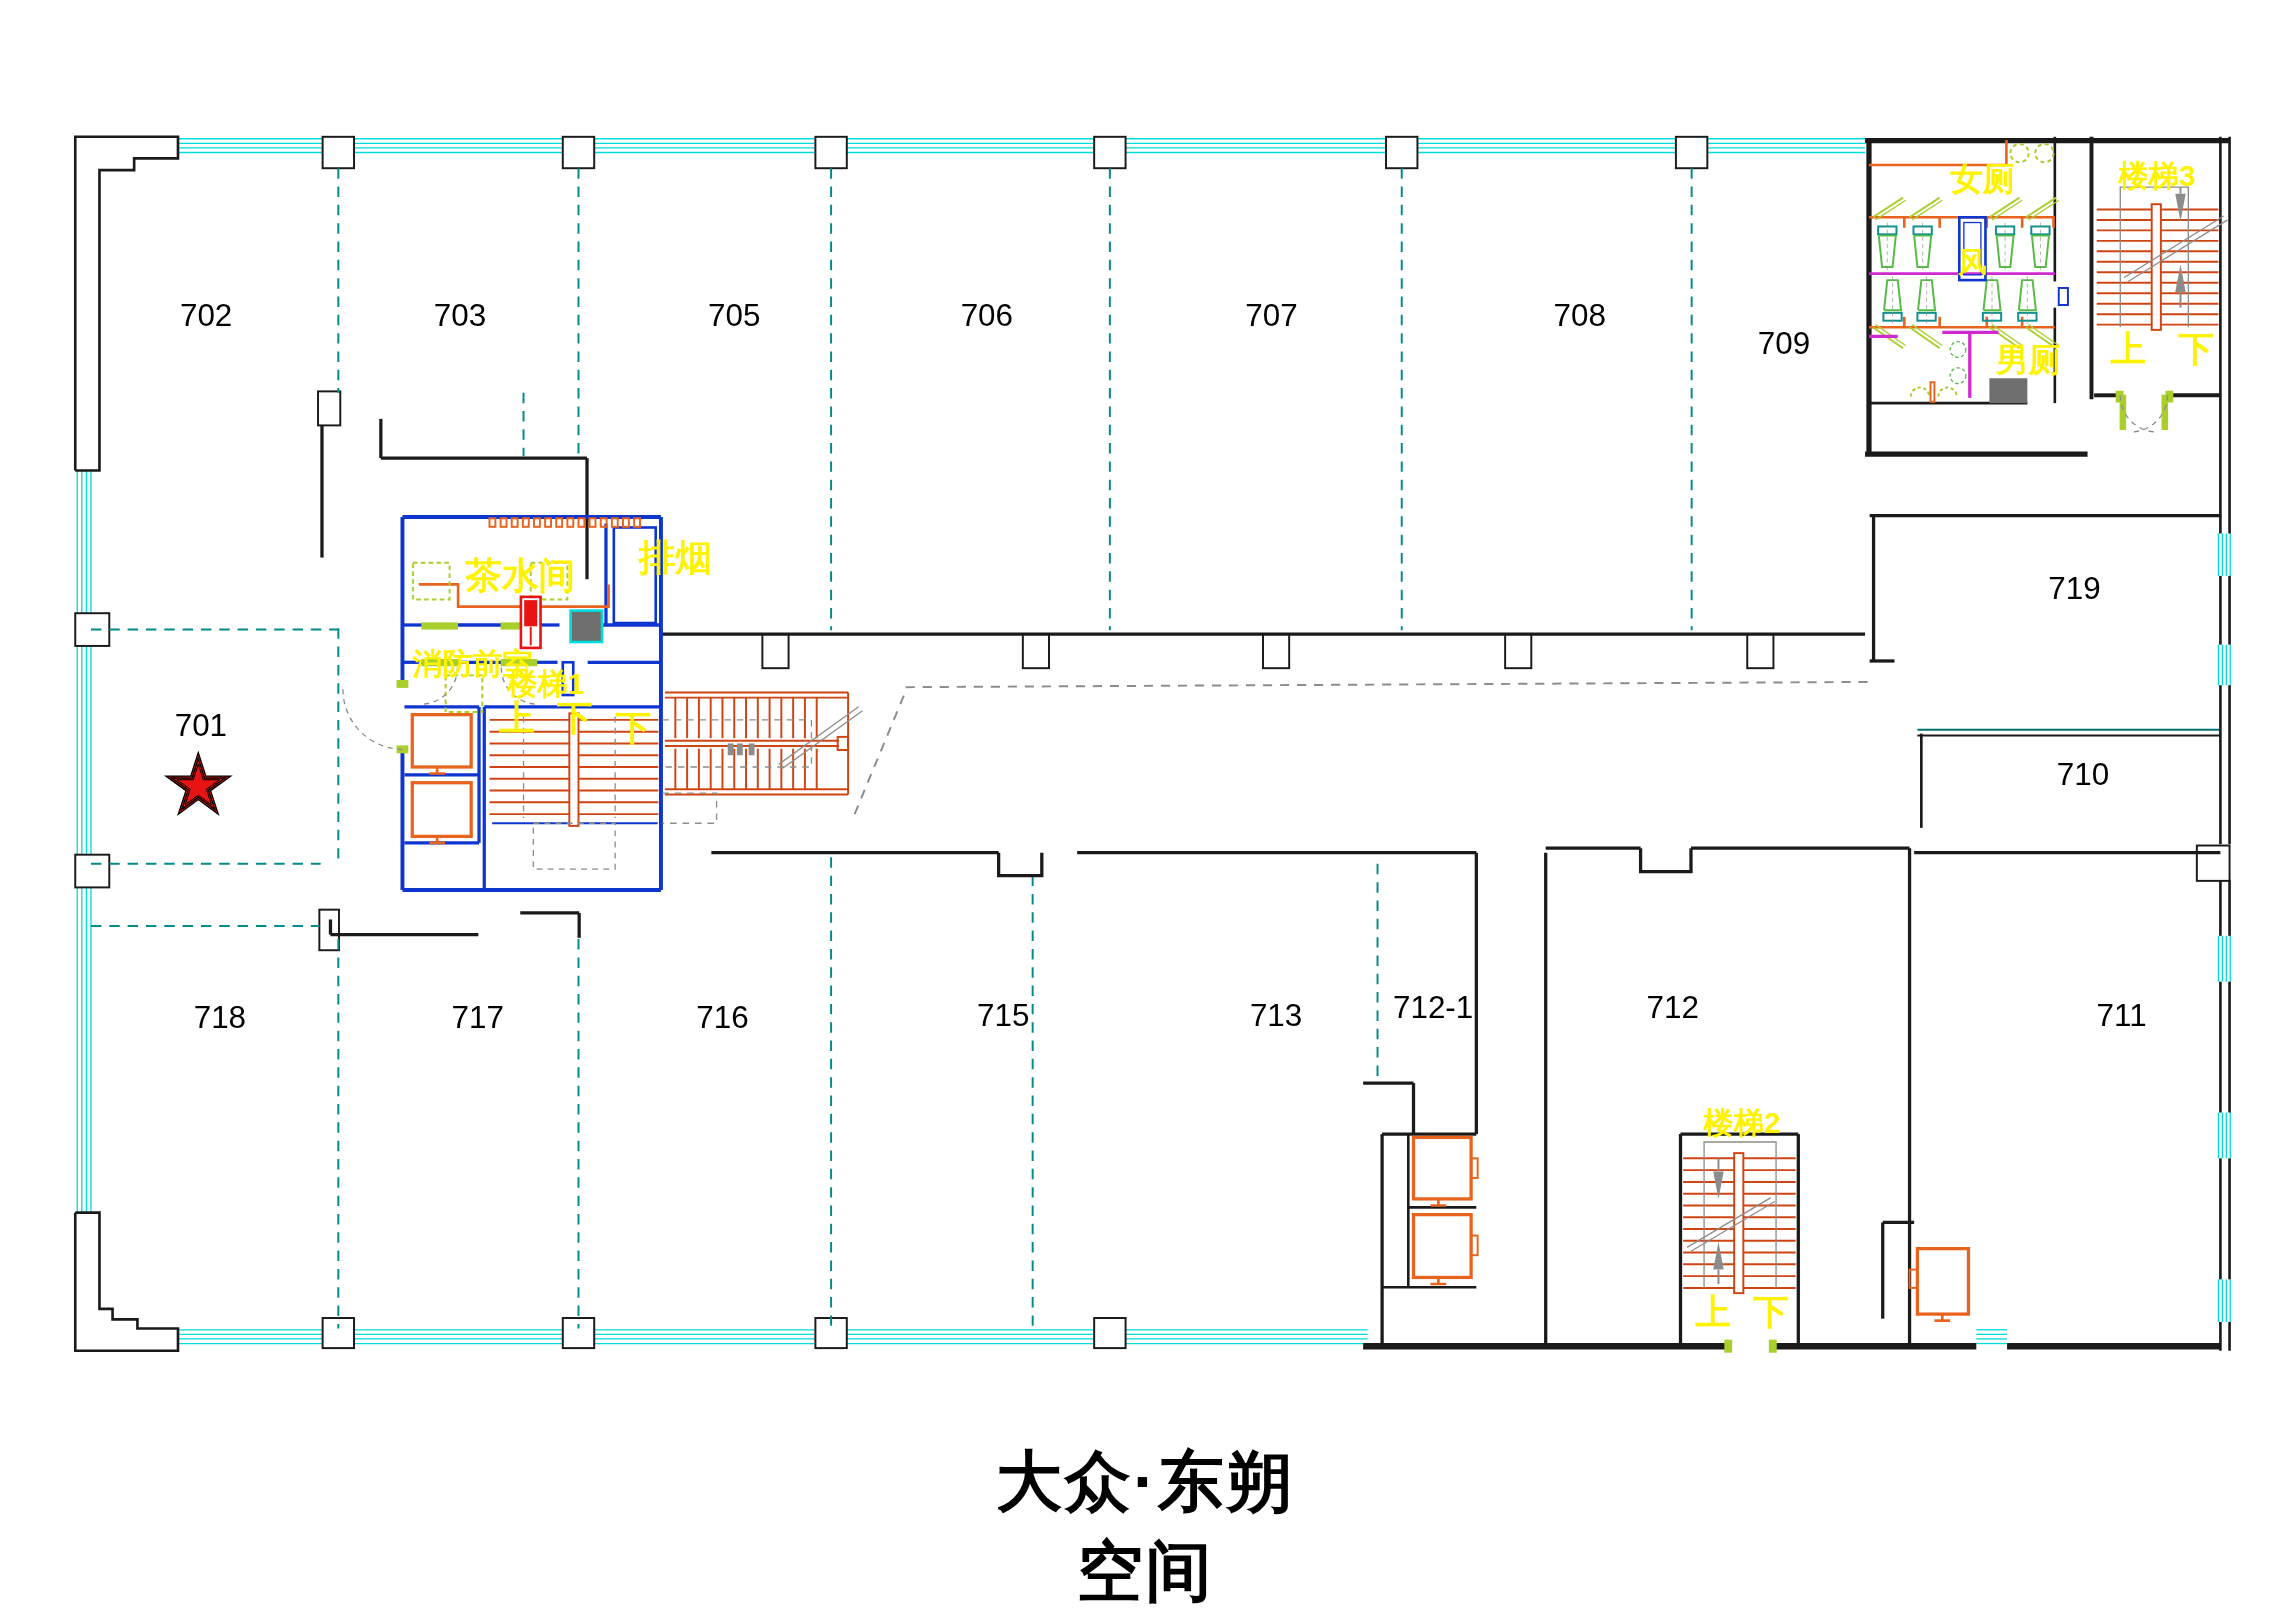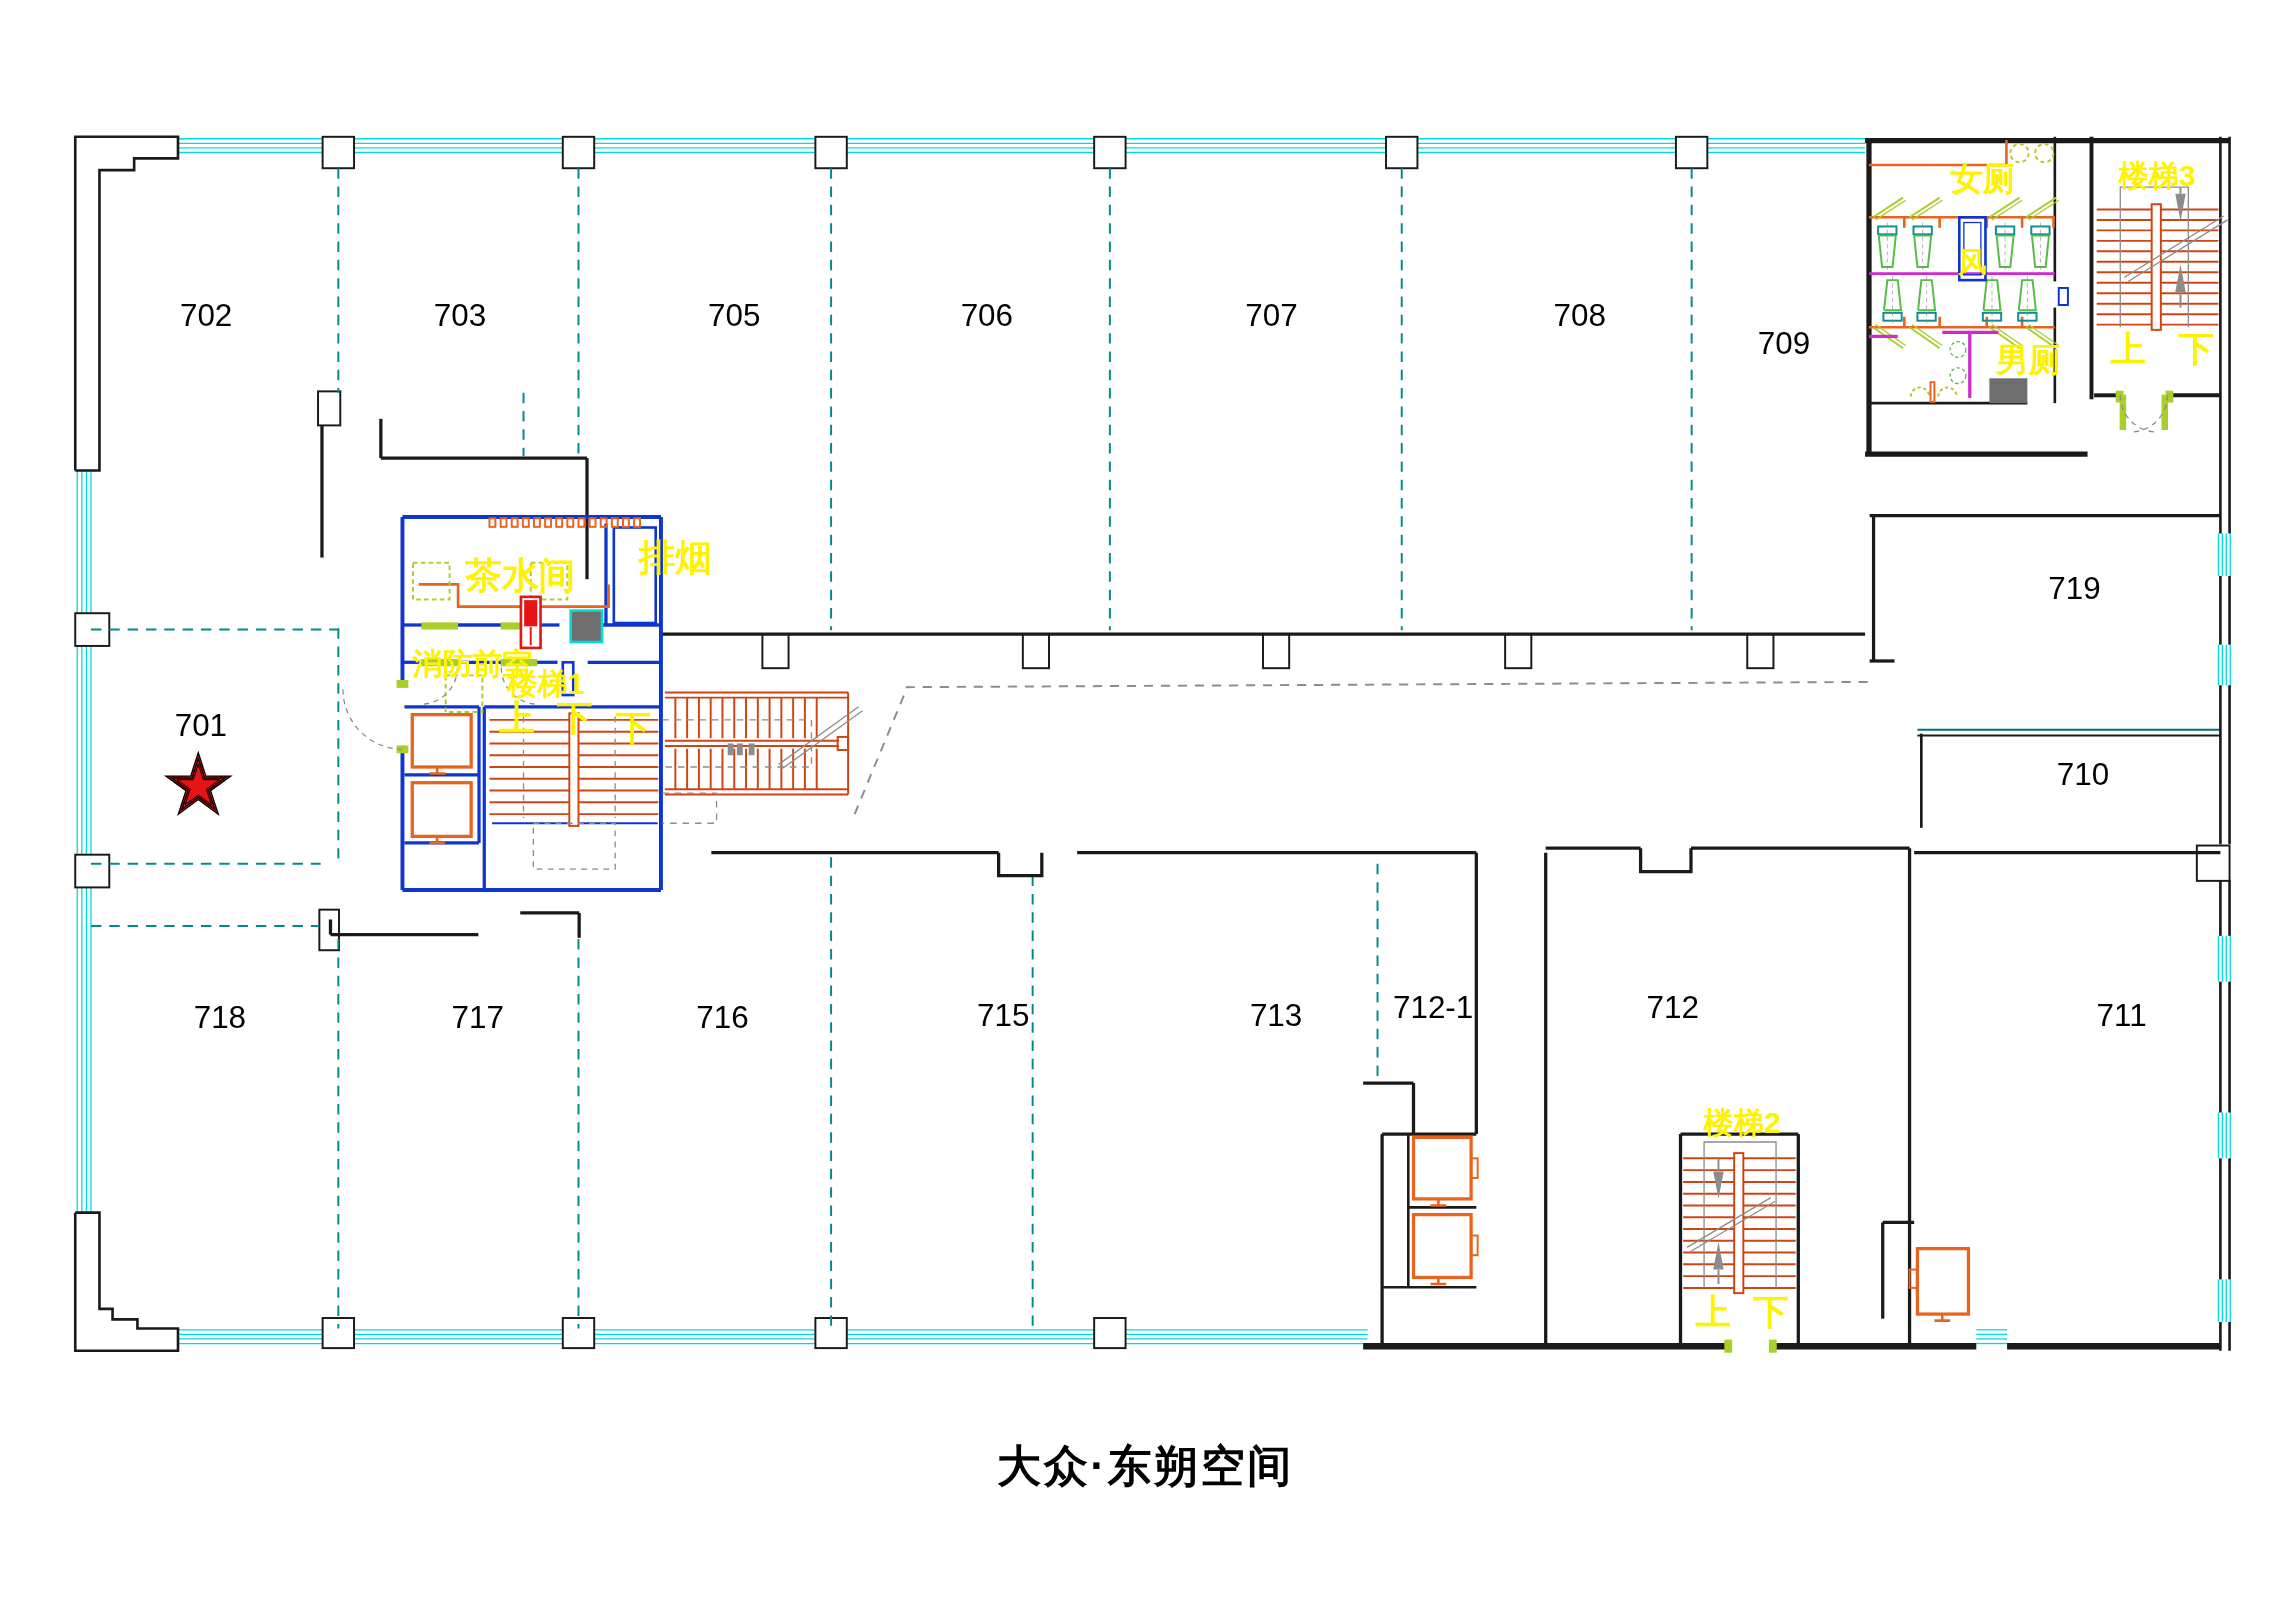--- a/index.html
+++ b/index.html
@@ -1,20 +1,20 @@
 <!DOCTYPE html>
 <html style="font-size:10.5px"><head>
 <meta charset="utf-8">
 <style>
   html,body{margin:0;padding:0;background:#ffffff;}
   #stage{position:relative;width:2295px;height:1623px;background:#ffffff;overflow:hidden;
          font-family:"Liberation Sans", sans-serif;}
   #plan-svg{position:absolute;left:0;top:0;}
   #plan-title{position:absolute;left:962px;top:1437px;width:367px;text-align:center;
-              font-size:44px;font-weight:600;color:#000;letter-spacing:2.6px;
+              font-size:66px;font-weight:600;color:#000;letter-spacing:2.6px;
               font-family:"Liberation Sans", sans-serif;}
   text{font-family:"Liberation Sans", sans-serif;}
 </style>
 </head>
 <body>
 
 <div id="stage">
   <svg id="plan-svg" width="2295" height="1623" viewBox="0 0 3507 2480" xmlns="http://www.w3.org/2000/svg">
       <line x1="272" y1="212" x2="2850" y2="212" stroke="#00dcdc" stroke-width="2"></line>
       <line x1="272" y1="219" x2="2850" y2="219" stroke="#00dcdc" stroke-width="2"></line>

